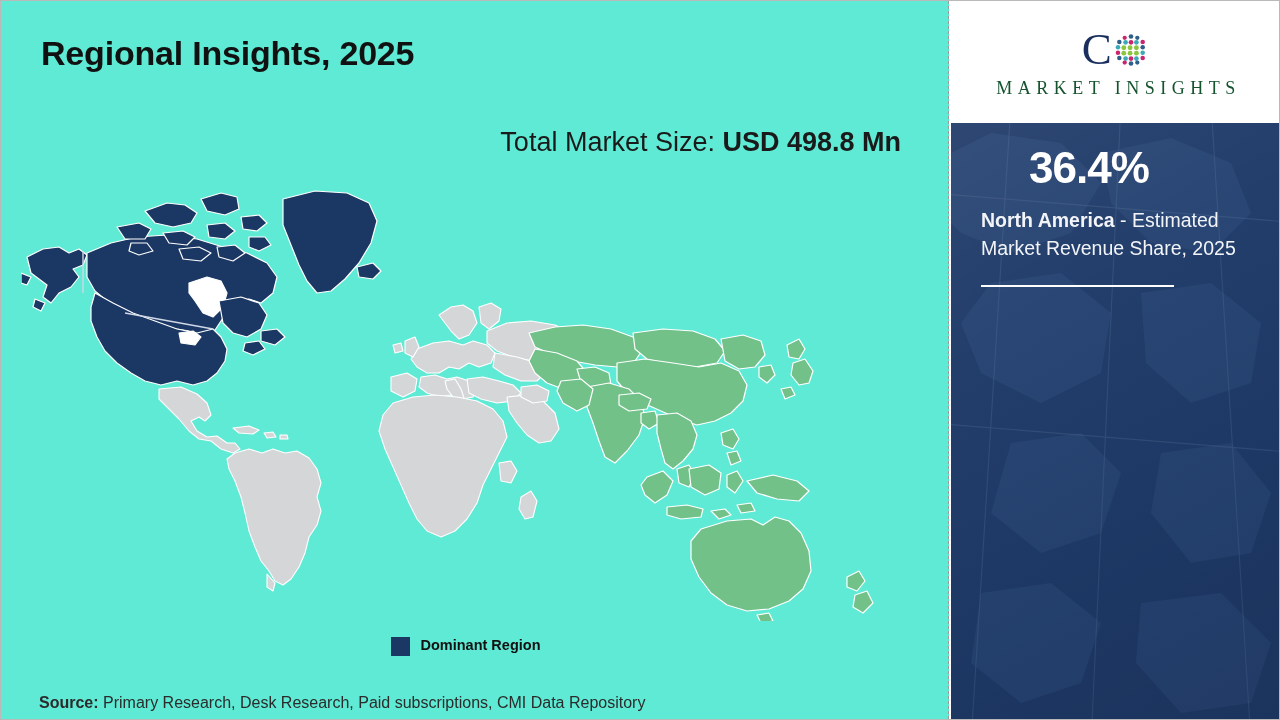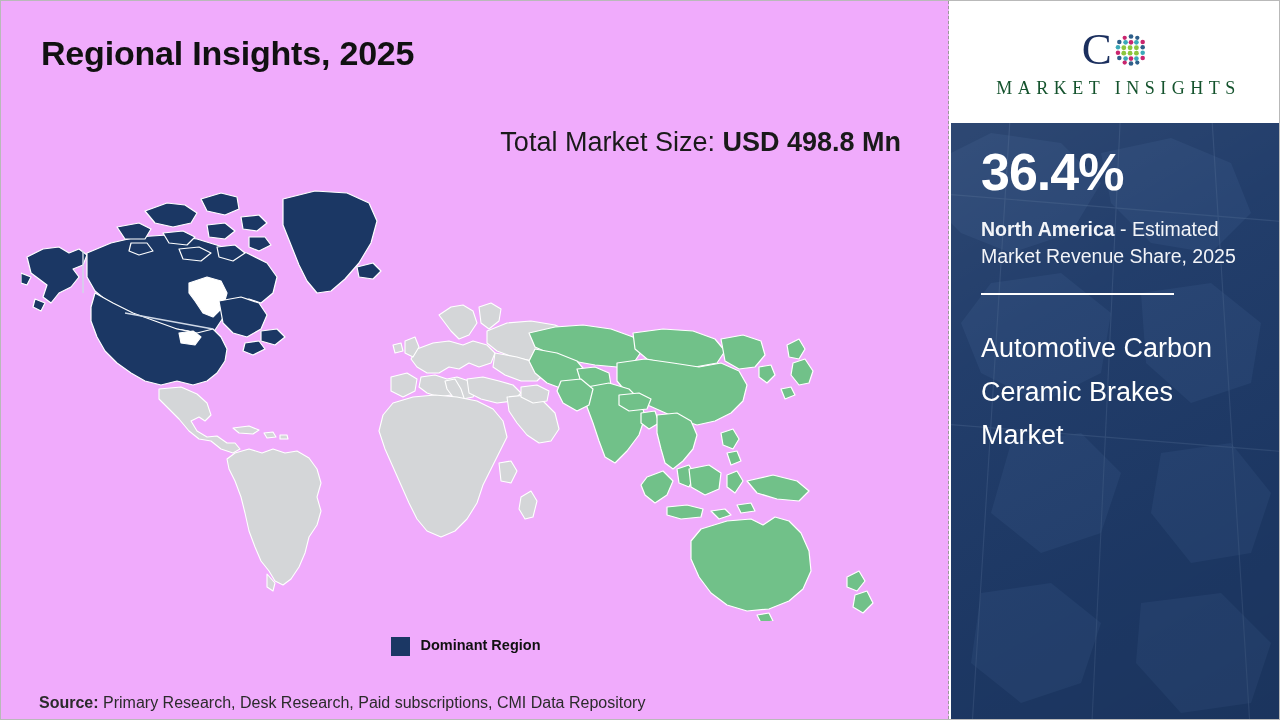--- a/index.html
+++ b/index.html
@@ -14,21 +14,21 @@
     width:1280px; height:720px;
     background:#ffffff;
     border:1px solid #b9b9b9;
     overflow:hidden;
   }
 
   
   .left-panel {
     position:absolute; left:0; top:0;
     width:948px; height:718px;
-    background:#f0abfc;
+    background:#5eead4;
   }
   .page-title {
     position:absolute; left:40px; top:33px;
     font-size:34px; font-weight:bold;
     color:#111111; letter-spacing:-0.2px;
     white-space:nowrap;
   }
   .market-size {
     position:absolute; left:0; top:126px;
     width:900px; text-align:right;
@@ -119,23 +119,24 @@
       rgba(255,255,255,0.02) 32%,
       rgba(0,0,0,0.05) 70%,
       rgba(0,0,0,0.10) 100%);
   }
   .navy-content {
     position:relative;
     padding:0 30px;
   }
   .stat-pct {
     margin-top:22px;
-    font-size:52px; font-weight:bold;
+    font-size:44px; font-weight:bold;
     color:#ffffff; line-height:1.05;
     letter-spacing:-1px;
+    margin-left:48px;
   }
   .stat-desc {
     margin-top:16px;
     font-size:19.5px; color:#f2f4f8;
     line-height:1.42;
   }
   .stat-desc .bold { font-weight:bold; }
   .rule {
     margin-top:22px;
     width:193px; height:2px;
@@ -368,17 +369,16 @@
       </g>
     </svg>
     <div class="navy-sheen"></div>
 
     <div class="navy-content">
       <div class="stat-pct">36.4%</div>
       <div class="stat-desc">
         <span class="bold">North America</span><span> - Estimated Market Revenue Share, 2025</span>
       </div>
       <div class="rule"></div>
-      <div class="market-title">Automotive Carbon Ceramic Brakes Market</div>
     </div>
   </div>
 
 </div>
 
 </body></html>

